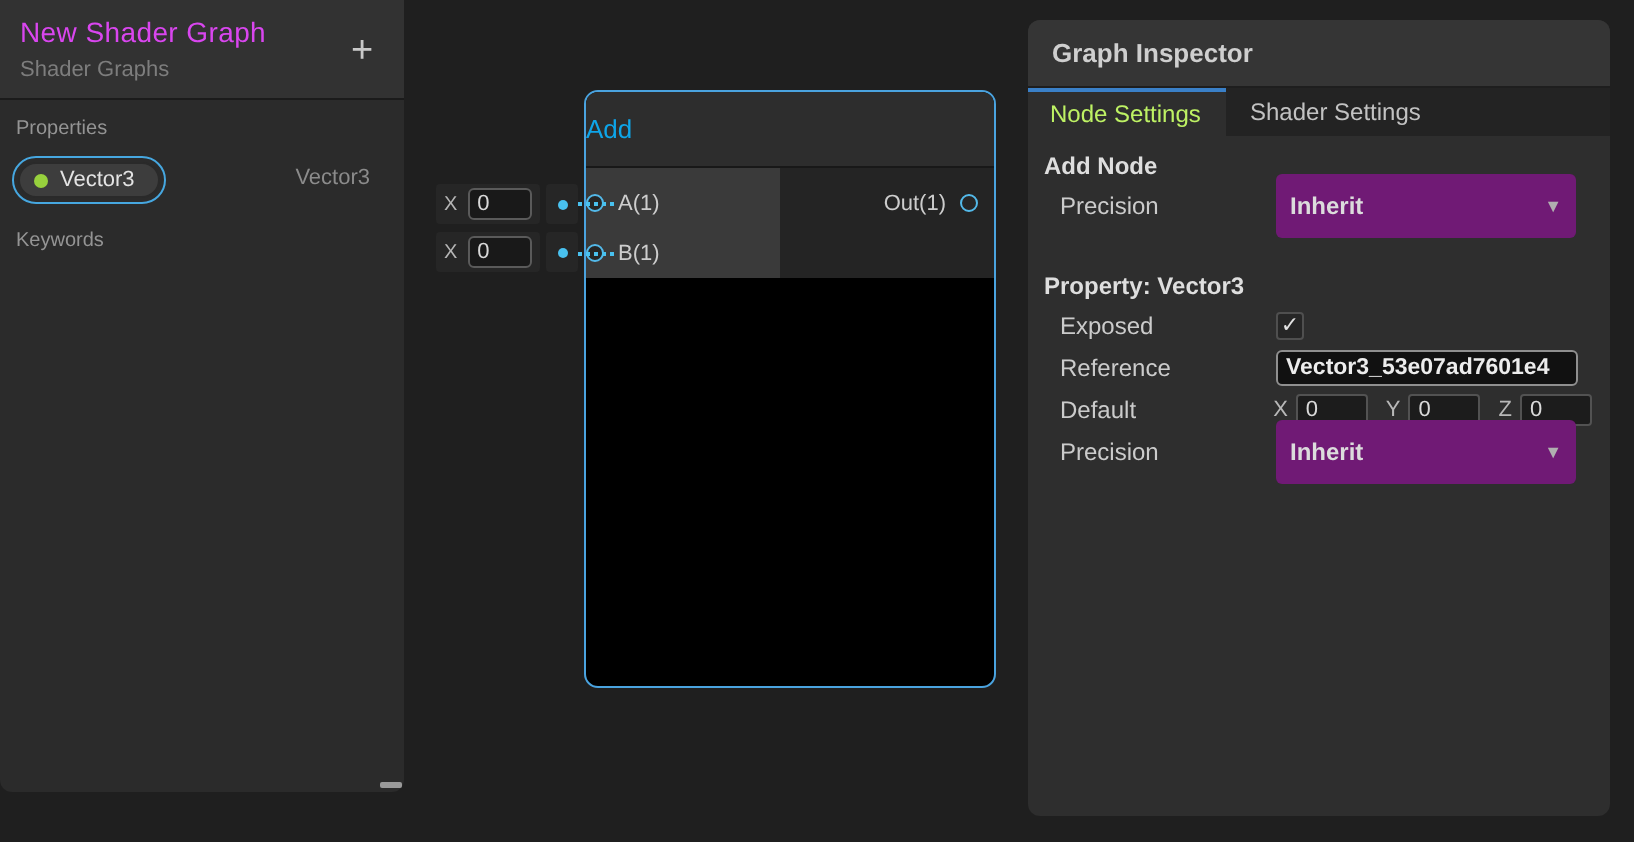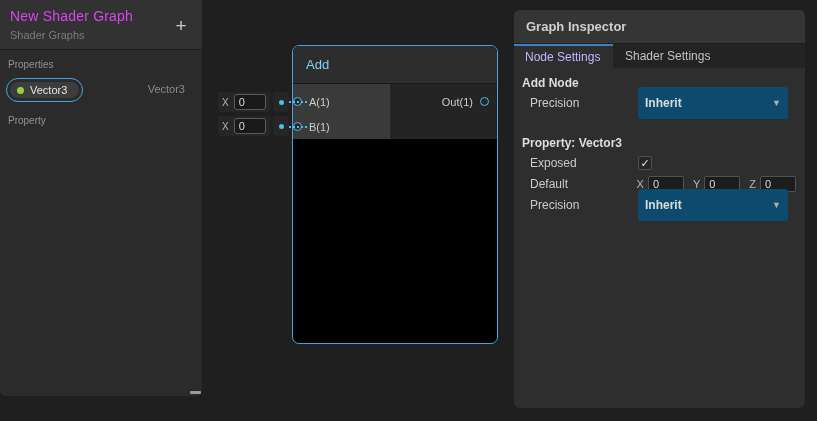--- a/index.html
+++ b/index.html
@@ -40,21 +40,21 @@
     background:#9a9a9a; border-radius:1px;
   }
 
   
   .node {
     position:absolute; left:292px; top:45px; width:206px; height:299px;
     background:#000; border:1.5px solid #4aa3df; border-radius:7px; overflow:hidden;
   }
   .node-title {
     height:38px; background:#2d2d2d; border-bottom:1px solid #181818;
-    color:#7dd3fc; font-size:13px; line-height:38px; padding-left:13px;
+    color:#0ea5e9; font-size:13px; line-height:38px; 
   }
   .node-ports { display:flex; height:55px; }
   .ports-in { width:97px; background:#3a3a3a; padding-top:5px; }
   .ports-out { flex:1; background:#242424; padding-top:5px; }
   .port-row { height:25px; display:flex; align-items:center; gap:7px; }
   .port-row.out { justify-content:flex-end; padding-right:8px; padding-left:0; }
   .port-circle {
     width:9px; height:9px; border-radius:50%;
     border:1.5px solid #53b9e9; background:#262626; flex:0 0 auto; cursor:pointer;
   }
@@ -86,30 +86,30 @@
   .gi-header {
     height:34px; background:#353535; border-bottom:1px solid #1e1e1e;
     color:#cfcfcf; font-size:13px; line-height:33px; padding-left:12px;font-weight:bold;
   }
   .gi-tabs { display:flex; height:24px; background:#232323; }
   .gi-tab {
     font-size:12px; display:flex; align-items:center; cursor:pointer;
   }
   .gi-tab.active {
     width:99px; background:#2e2e2e; border-top:2px solid #3a80c8;
-    color:#c4b5fd; padding-left:11px;
+    color:#bef264; padding-left:11px;
   }
   .gi-tab.inactive { color:#c2c2c2; padding-left:12px; }
   .gi-content { padding-top:6px; }
   .gi-heading { font-size:12px; font-weight:bold; color:#dedede; margin:2px 0 3px 8px; }
   .gi-heading.spaced { margin-top:23px; }
   .gi-row { display:flex; align-items:center; height:20px; padding-left:16px; margin-bottom:1px; }
   .gi-label { width:108px; font-size:12px; color:#cbcbcb; }
   .dropdown {
-    width:150px; height:18px; background:#0c4a6e; border-radius:3px;
+    width:150px; height:18px; background:#701a75; border-radius:3px;
     display:flex; align-items:center; padding:16px 7px;
     color:#dcdcdc; font-size:12px; font-weight:600; cursor:pointer;
   }
   .dd-arrow { margin-left:auto; color:#b0b0b0; font-size:9px; }
   .checkbox {
     width:14px; height:14px; background:#262626; border:1px solid #4f4f4f;
     border-radius:2px; color:#e2e2e2; font-size:11px; line-height:12px;
     text-align:center; cursor:pointer;
   }
   .ref-field {
@@ -137,21 +137,21 @@
   <div class="bb-section">Properties</div>
   <div class="pill-row">
     <div class="pill-ring">
       <div class="pill">
         <span class="pill-dot"></span>
         <span class="pill-label">Vector3</span>
       </div>
     </div>
     <span class="pill-type">Vector3</span>
   </div>
-  <div class="bb-section bb-keywords">Property</div>
+  <div class="bb-section bb-keywords">Keywords</div>
   <div class="bb-scrollbar"></div>
 </div>
 
 <div class="node">
   <div class="node-title">Add</div>
   <div class="node-ports">
     <div class="ports-in">
       <div class="port-row">
         <span class="port-circle"></span>
         <span class="port-label">A(1)</span>
@@ -210,20 +210,24 @@
       </div>
     </div>
 
     <div class="gi-heading spaced">Property: Vector3</div>
 
     <div class="gi-row">
       <span class="gi-label">Exposed</span>
       <div class="checkbox">✓</div>
     </div>
 
+    <div class="gi-row">
+      <span class="gi-label">Reference</span>
+      <div class="ref-field">Vector3_53e07ad7601e4</div>
+    </div>
 
     <div class="gi-row">
       <span class="gi-label">Default</span>
       <div class="xyz">
         <span class="xyz-axis">X</span>
         <span class="xyz-field">0</span>
         <span class="xyz-axis">Y</span>
         <span class="xyz-field">0</span>
         <span class="xyz-axis">Z</span>
         <span class="xyz-field">0</span>

